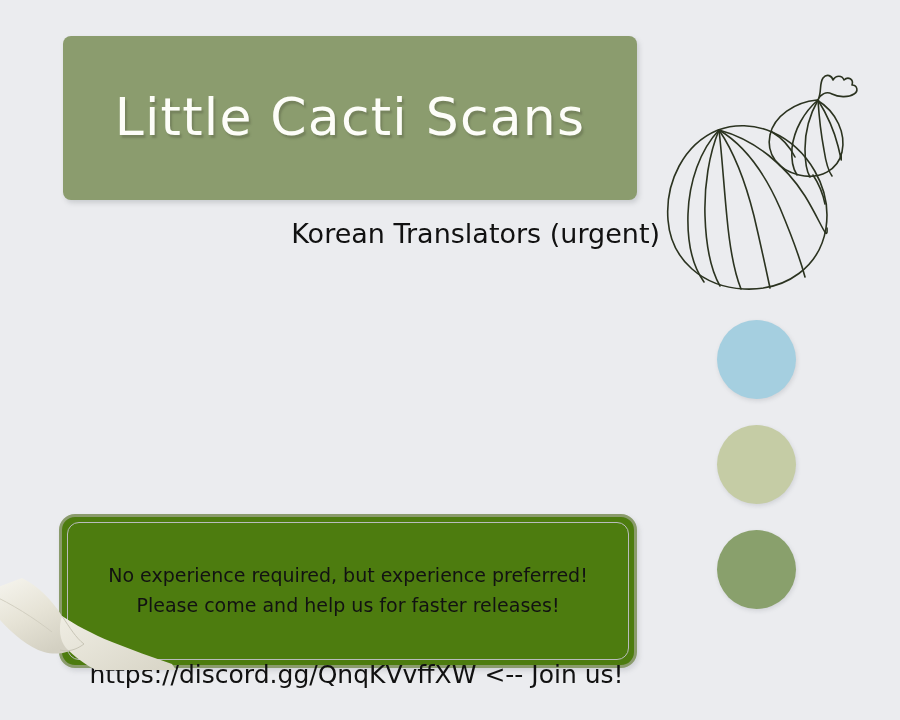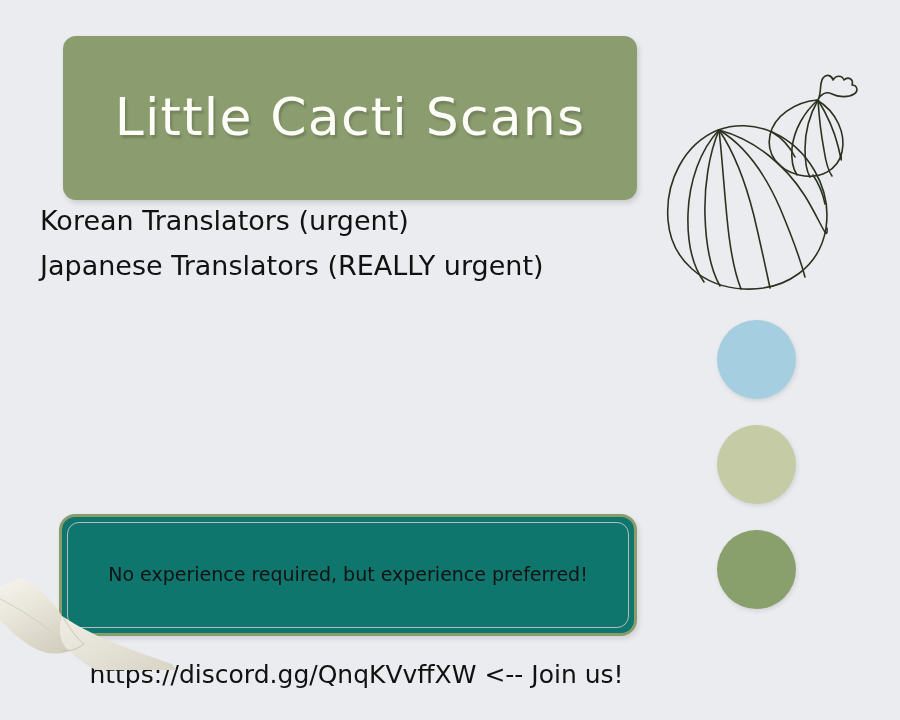--- a/index.html
+++ b/index.html
@@ -24,21 +24,21 @@
   }
 
   
   #banner {
     position: absolute;
     left: 63px;
     top: 36px;
     width: 574px;
     height: 164px;
     background: #8b9c6e;
-    border-radius: 13px;
+    border-radius: 8px;
     box-shadow: 2px 3px 5px rgba(120,125,130,0.28);
     display: flex;
     flex-direction: column;
     align-items: center;
     justify-content: center;
   }
   #banner-title {
     color: #fdfdf8;
     font-size: 52px;
     line-height: 1.02;
@@ -54,46 +54,46 @@
     margin-top: 6px;
     letter-spacing: 0.6px;
     text-shadow: 1px 2px 2px rgba(90,100,72,0.42);
     white-space: nowrap;
   }
 
   
   #roles {
     position: absolute;
     left: 40px;
-    top: 207px;
+    top: 220px;
     width: 620px;
     display: flex;
     flex-direction: column;
-    align-items: flex-start;
+    align-items: flex-end;
   }
   .role-line {
     color: #111111;
     font-size: 27px;
     line-height: 1.02;
     margin: 0 0 17px 0;
     text-align: center;
     white-space: nowrap;
   }
 
   
   #note-box {
     position: absolute;
     left: 59px;
     top: 514px;
     width: 578px;
-    height: 122px;
+    height: 154px;
     box-sizing: border-box;
     border: 3px solid #8a9b6c;
     border-radius: 16px;
-    background: #0f766e;
+    background: #4d7c0f;
     box-shadow: 2px 3px 5px rgba(120,125,130,0.22);
   }
   #note-inner {
     position: absolute;
     left: 5px;
     top: 5px;
     right: 5px;
     bottom: 5px;
     border: 1px solid #b9bcbd;
     border-radius: 12px;
@@ -162,26 +162,26 @@
 <body>
 
 <div id="poster" style="background: rgb(235, 236, 239);">
 
   <div id="banner" style="background: rgb(139, 156, 110);">
     <div id="banner-title" style="color: rgb(253, 253, 248);">Little Cacti Scans</div>
   </div>
 
   <div id="roles">
     <div class="role-line">Korean Translators (urgent)</div>
-    <div class="role-line">Japanese Translators (REALLY urgent)</div>
   </div>
 
   <div id="note-box" style="border-color: rgb(138, 155, 108);">
     <div id="note-inner">
       <div class="note-line">No experience required, but experience preferred!</div>
+      <div class="note-line">Please come and help us for faster releases!</div>
     </div>
   </div>
 
   <div id="link-line">https://discord.gg/QnqKVvffXW &lt;-- Join us!</div>
 
   <svg id="cactus" viewBox="0 0 230 250">
     <g fill="none" stroke="#2B3320" stroke-width="1.6" stroke-linecap="round" stroke-linejoin="round">
 
       <path d="M155 58 C133 60 112 74 108 93 C104 112 116 128 137 133
                C158 138 176 128 180 110 C184 92 175 70 155 58 Z"></path>

